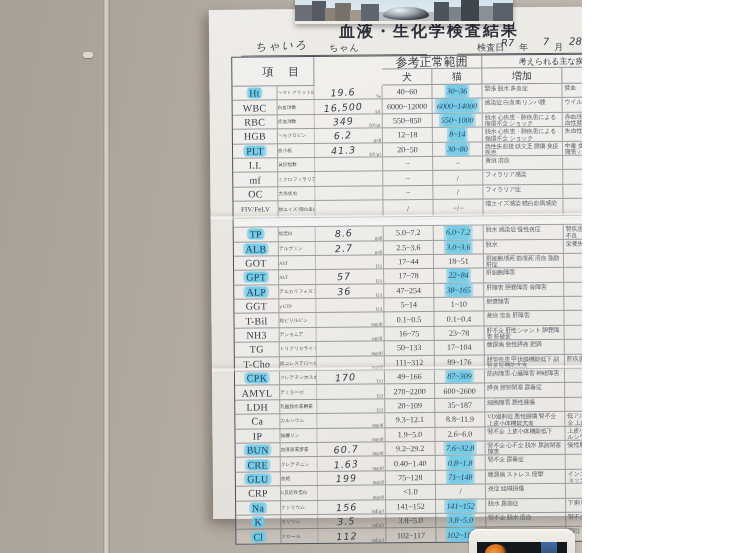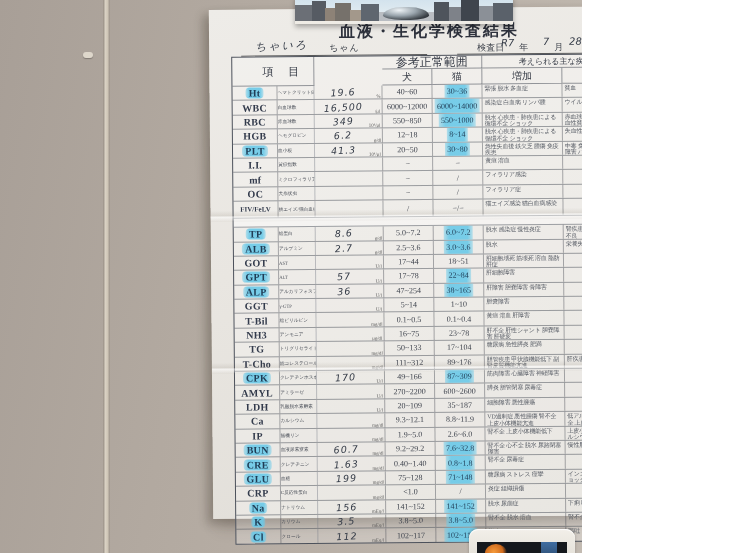--- a/index.html
+++ b/index.html
@@ -52,30 +52,30 @@
   .th-inc{grid-column:5;grid-row:2;font-size:10px;}
   .th-dec{grid-column:6;grid-row:2;font-size:12px;}
   .trow{display:grid;grid-template-columns:45px 37px 68px 50px 50px 80px 66px;height:13.4px;border-bottom:1px solid rgba(70,75,85,.5);}
   .trow.tall{height:16px;}
   .trow:last-child{border-bottom:none;}
   .sep{height:8px;border-bottom:1px solid rgba(70,75,85,.5);background:rgba(255,255,255,.4);}
   .c{border-right:1px solid rgba(70,75,85,.45);overflow:hidden;position:relative;
      display:flex;align-items:center;justify-content:center;}
   .c:last-child{border-right:none;}
   .c-code{justify-content:center;}
-  .code{font-size:10px;font-weight:bold;color:#333b4c;letter-spacing:.3px;white-space:nowrap;text-align:center;}
+  .code{font-size:10px;font-weight:normal;color:#333b4c;letter-spacing:.3px;white-space:nowrap;text-align:center;}
   .code.small{font-size:7px;letter-spacing:0;}
   .hl{background:linear-gradient(90deg,rgba(106,201,232,.45) 0,rgba(106,201,232,.9) 18%,rgba(106,201,232,.9) 82%,rgba(106,201,232,.4) 100%);
       border-radius:4px;padding:0 3px;color:#1f3c55;}
   .c-sub{justify-content:flex-start;border-right-color:rgba(120,125,135,.45);}
   .sub{font-size:6px;color:#4a4f58;white-space:nowrap;transform:scale(.78);transform-origin:0 50%;}
   .c-res .val{font-size:9.5px;transform:rotate(-3deg);letter-spacing:1px;margin-right:10px;}
   .unit{position:absolute;right:1px;bottom:0;font-size:6px;color:#555;transform:scale(.8);transform-origin:100% 100%;font-family:"Liberation Serif",serif;font-style:normal;}
   .rng{font-size:8px;color:#3e434d;white-space:nowrap;}
-  .rng .hl{padding:12px 2px;}
+  .rng .hl{padding:12px 2px;font-style:italic;}
   .c-dis{justify-content:flex-start;align-items:flex-start;padding:1px 2px;}
   .dis{font-size:6px;line-height:1.07;color:#555a63;letter-spacing:-.2px;}
   
   #photo-strip{position:absolute;left:295px;top:-4px;width:218px;height:25px;z-index:6;
     background:linear-gradient(180deg,#cfe0ec 0%,#dde9f0 55%,#e7eef2 100%);
     border-bottom:3px solid #efece6;box-shadow:0 3px 5px rgba(0,0,0,.3);overflow:hidden;}
   .bld{position:absolute;bottom:0;}
   .bean{position:absolute;left:88px;bottom:1px;width:46px;height:13px;border-radius:50% 50% 45% 45%/70% 70% 40% 40%;
     background:radial-gradient(ellipse at 35% 25%,#eef3f6 0%,#9aa5ad 40%,#3a4046 75%,#23272c 100%);z-index:4;}
   

